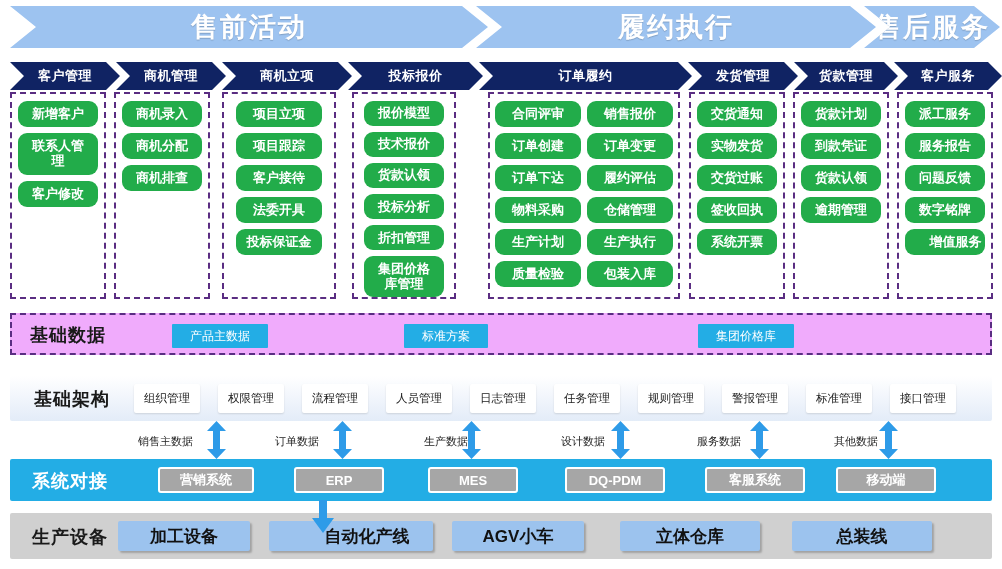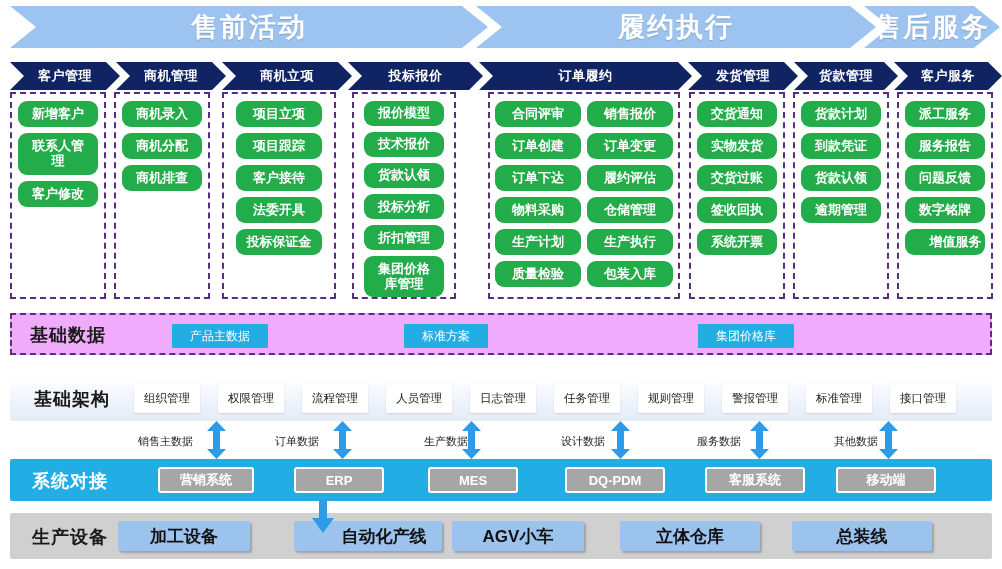--- a/index.html
+++ b/index.html
@@ -456,17 +456,17 @@
 
 <div id="mes-arrow">
   <svg width="24" height="34" viewBox="0 0 24 34">
     <polygon points="8,0 16,0 16,18 23,18 12,33 1,18 8,18" fill="#2E9BE8"></polygon>
   </svg>
 </div>
 
 <div id="equip-row">
   <div id="equip-label">生产设备</div>
 <div class="eq-chip" style="left: 108px; width: 132px;">加工设备</div>
-    <div class="eq-chip" style="left: 284px; width: 148px; padding-left: 32px;">自动化产线</div>
+    <div class="eq-chip" style="left: 259px; width: 164px; padding-left: 32px;">自动化产线</div>
     <div class="eq-chip" style="left: 442px; width: 132px;">AGV小车</div>
     <div class="eq-chip" style="left: 610px; width: 140px;">立体仓库</div>
     <div class="eq-chip" style="left: 782px; width: 140px;">总装线</div>
   </div>
 
 </body></html>

